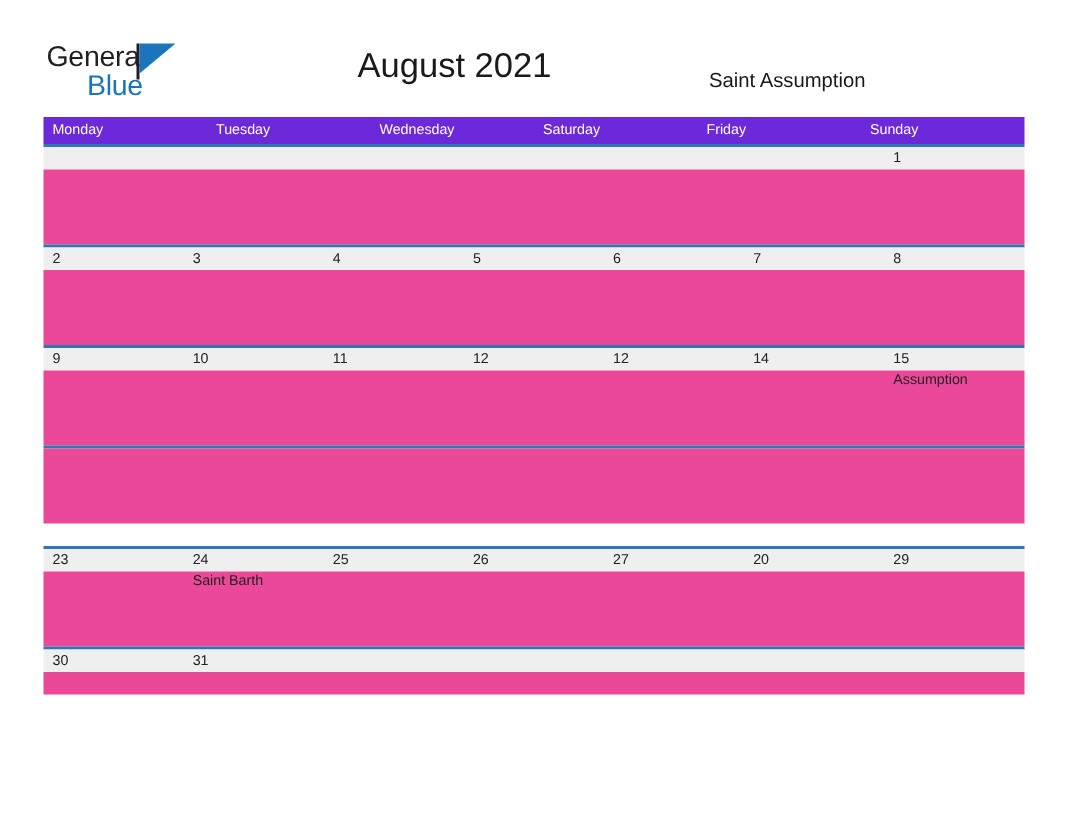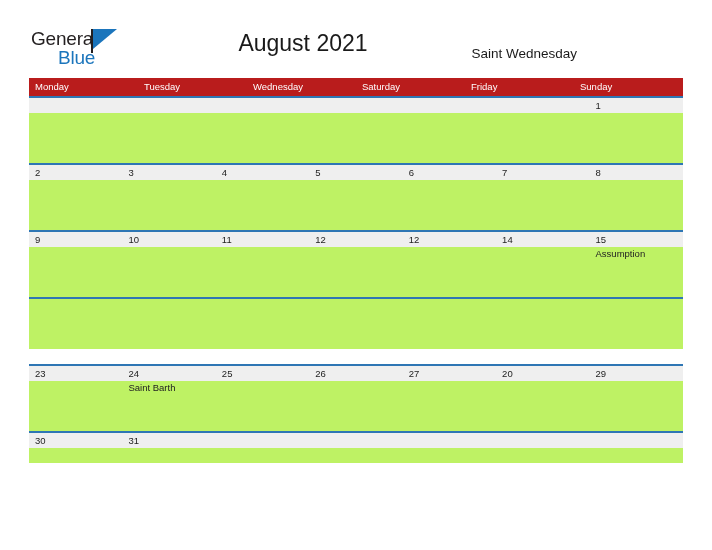--- a/index.html
+++ b/index.html
@@ -96,21 +96,21 @@
   
   .calendar {
     position: absolute;
     left: 29px;
     top: 78px;
     width: 654px;
   }
 
   .dow-row {
     display: flex;
-    background: #b91c1c;
+    background: #6d28d9;
     height: 18px;
   }
   .dow-cell {
     flex: 1 1 0;
     color: #ffffff;
     font-size: 9.5px;
     line-height: 18px;
     padding-left: 6px;
     box-sizing: border-box;
     overflow: hidden;
@@ -137,21 +137,21 @@
   }
   .day-num {
     font-size: 9.5px;
     color: #222222;
     line-height: 15px;
     display: block;
   }
 
   .week-body {
     display: flex;
-    background: #bef264;
+    background: #ec4899;
     height: 50px;
   }
   .week-row.w-last .week-body { height: 15px; }
 
   .body-cell {
     flex: 1 1 0;
     box-sizing: border-box;
     padding-left: 6px;
     padding-top: 1px;
   }
@@ -172,21 +172,21 @@
 
     <div class="logo">
       <span class="logo-general">General</span>
       <span class="logo-pole"></span>
       <span class="logo-flag"></span>
       <span class="logo-blue">Blue</span>
     </div>
 
     <div class="title">August 2021</div>
 
-    <div class="region">Saint Wednesday</div>
+    <div class="region">Saint Assumption</div>
 
   </div>
 
   <div class="calendar">
 
     <div class="dow-row">
       <div class="dow-cell">Monday</div>
       <div class="dow-cell">Tuesday</div>
       <div class="dow-cell">Wednesday</div>
       <div class="dow-cell">Saturday</div>

